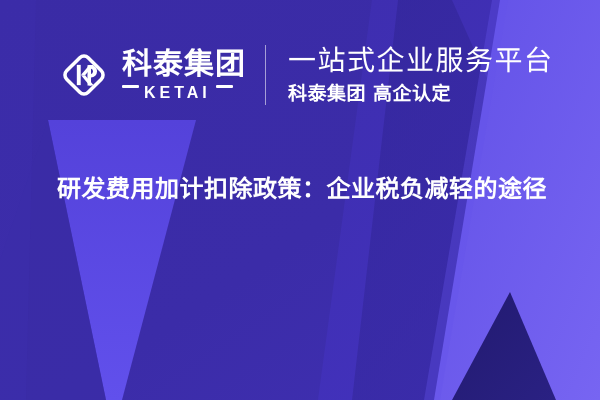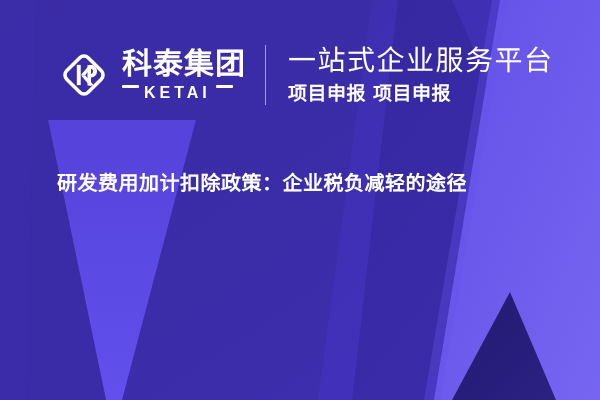--- a/index.html
+++ b/index.html
@@ -132,21 +132,21 @@
   }
 
   
   .headline {
     position: absolute;
     left: 57px;
     top: 156px;
     width: 500px;
     z-index: 5;
     color: #ffffff;
-    font-size: 20px;
+    font-size: 24px;
     font-weight: 700;
     line-height: 1.42;
     letter-spacing: 0.5px;
     font-family: "DejaVu Sans", "Liberation Sans", sans-serif;
   }
 </style>
 </head>
 <body>
 
 <div id="banner">
@@ -224,19 +224,19 @@
           <span class="logo-en">KETAI</span>
           <span class="logo-dash"></span>
         </div>
       </div>
     </div>
 
     <div class="divider"></div>
 
     <div class="tagline-block">
       <div class="tagline-main">一站式企业服务平台</div>
-      <div class="tagline-sub">项目申报 项目申报</div>
+      <div class="tagline-sub">科泰集团 高企认定</div>
     </div>
   </div>
 
   <h1 class="headline">研发费用加计扣除政策：企业税负减轻的途径</h1>
 
 </div>
 
 </body></html>

